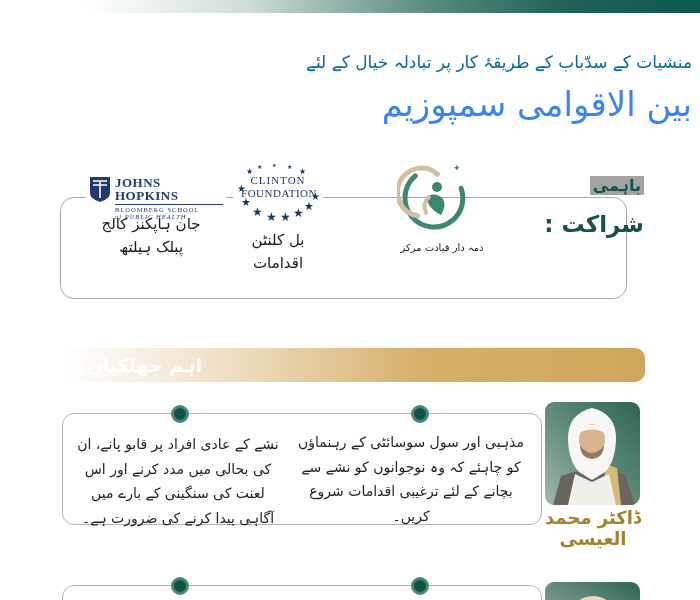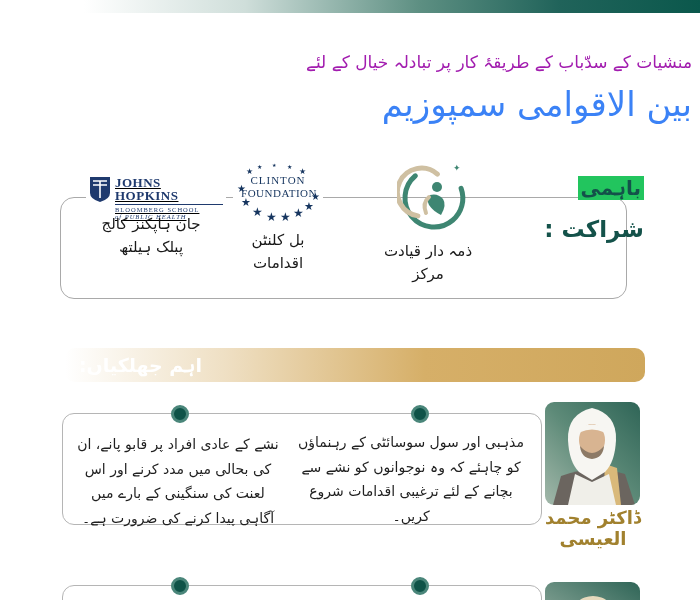--- a/index.html
+++ b/index.html
@@ -5,42 +5,42 @@
   html,body{margin:0;padding:0;background:#fff;}
   #page{
     position:relative;width:700px;height:600px;background:#ffffff;
     overflow:hidden;font-family:"DejaVu Sans",sans-serif;
   }
   
   .top-band{position:absolute;left:0;top:0;width:700px;height:13px;
     background:linear-gradient(to right,#ffffff 0%,#ffffff 12%,#cfdeda 35%,#5d8f82 60%,#20635a 80%,#0b584c 100%);}
   
   .hdr{position:absolute;right:8px;text-align:right;direction:rtl;}
-  .subtitle{top:52px;width:560px;font-size:17px;color:#a21caf;letter-spacing:.5px;}
+  .subtitle{top:52px;width:560px;font-size:17px;color:#0369a1;letter-spacing:.5px;}
   .title{top:84px;width:560px;font-size:34px;font-weight:normal;color:#3b82f6;}
   
   .pbox{position:absolute;left:60px;top:197px;width:565px;height:100px;
     border:1px solid #a9a9a9;border-radius:14px;background:#fff;}
   .plabel{position:absolute;left:538px;top:176px;width:106px;text-align:right;direction:rtl;color:#14524a;}
-  .plabel .l1{font-size:20px;font-weight:bold;background:#22c55e;display:inline-block;padding:0 3px;}
+  .plabel .l1{font-size:16px;font-weight:bold;background:#a3a3a3;display:inline-block;padding:0 3px;}
   .plabel .l2{font-size:23px;font-weight:bold;margin-top:16px;}
   .logo{position:absolute;background:#fff;}
-  .jh-logo{left:86px;top:175px;width:134px;height:42px;padding:1px 3px;text-decoration:underline;}
+  .jh-logo{left:86px;top:175px;width:134px;height:42px;padding:1px 3px;}
   .jh-wrap{display:flex;align-items:flex-start;gap:4px;}
   .jh-shield{flex:0 0 auto;}
   .jh-text{font-family:"Liberation Serif","DejaVu Serif",serif;color:#1f3a6e;line-height:1;}
   .jh-name{font-size:13px;letter-spacing:.5px;font-weight:bold;border-bottom:1px solid #1f3a6e;padding-bottom:2px;}
   .jh-s1{font-size:6.5px;letter-spacing:1px;margin-top:2px;}
   .jh-s2{font-size:6.5px;font-style:italic;letter-spacing:1px;}
   .cf-logo{left:233px;top:160px;width:90px;height:66px;}
   .lc-logo{left:397px;top:161px;width:74px;height:74px;background:transparent;}
   .pname{position:absolute;direction:rtl;text-align:center;color:#1a1a1a;font-size:15px;line-height:1.55;}
   .pname.jh-u{left:92px;top:213px;width:118px;}
   .pname.cf-u{left:243px;top:229px;width:70px;}
-  .pname.lc-u{left:380px;top:240px;width:96px;font-size:15px;}
+  .pname.lc-u{left:394px;top:240px;width:96px;font-size:10px;}
   
   .gold-band{position:absolute;left:65px;top:348px;width:580px;height:34px;border-radius:10px;
     background:linear-gradient(90deg,rgba(214,175,104,0) 0%,rgba(214,175,104,.4) 28%,#d6af68 62%,#cfa75c 100%);
     display:flex;align-items:center;justify-content:flex-end;direction:rtl;}
   .gold-band .txt{color:#ffffff;font-size:19px;font-weight:bold;padding:0 14px;}
   
   .card{position:absolute;left:62px;width:478px;border:1px solid #b5b5b5;border-radius:12px;background:#fff;}
   .card.c1{top:413px;height:110px;}
   .card.c2{top:585px;height:80px;}
   .dot{position:absolute;width:12px;height:12px;border-radius:50%;

